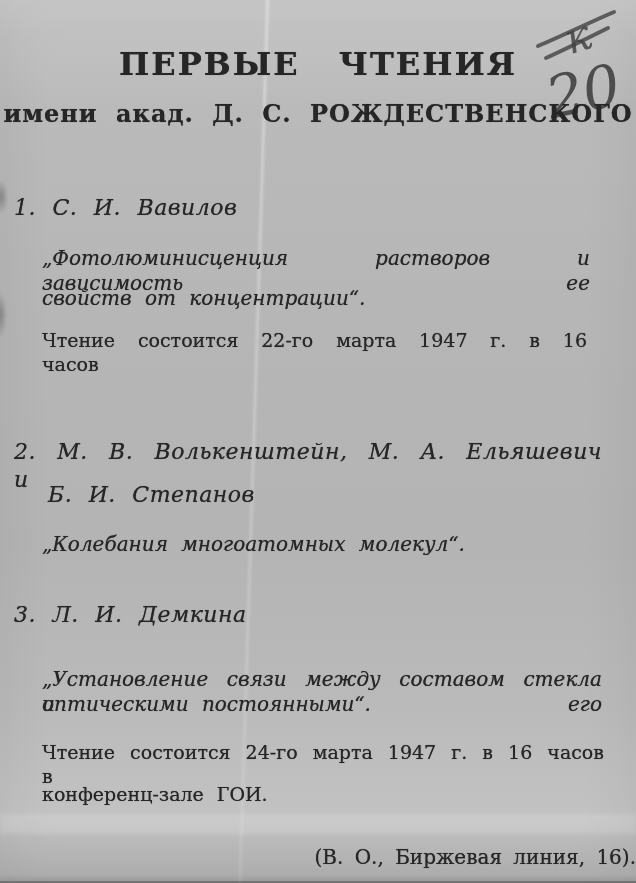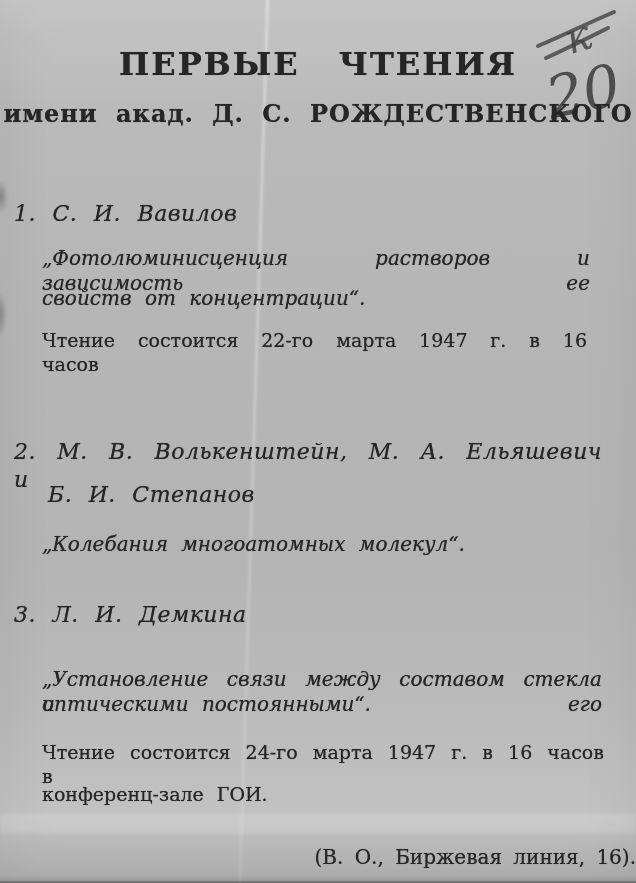--- a/index.html
+++ b/index.html
@@ -136,21 +136,21 @@
   <svg class="mark" width="114" height="134" viewBox="0 0 114 134">
     <text x="44" y="52" transform="rotate(-18 54 40)" class="pencil-letter">к</text>
     <path d="M16,46 C40,36 64,24 92,12" class="pencil-stroke"></path>
     <path d="M24,58 C46,48 66,38 86,28" class="pencil-stroke"></path>
     <text x="26" y="112" transform="rotate(-12 60 100)" class="pencil-number">20</text>
   </svg>
 
   <div class="line h1">ПЕРВЫЕ ЧТЕНИЯ</div>
   <div class="line h2">имени акад. Д. С. РОЖДЕСТВЕНСКОГО</div>
 
-  <div class="line name nowrap" style="top:200px; left:14px;"><span>1.</span> <span>С. И. Вавилов</span></div>
+  <div class="line name nowrap" style="top:194px; left:14px;"><span>1.</span> <span>С. И. Вавилов</span></div>
 
   <div class="line ital just" style="top:246px; left:42px; width:548px;">„Фотолюминисценция растворов и зависимость ее</div>
   <div class="line ital nowrap" style="top:286px; left:42px;">свойств от концентрации“.</div>
 
   <div class="line roman just" style="top:329px; left:42px; width:545px;">Чтение состоится 22-го марта 1947 г. в 16 часов</div>
 
   <div class="line name just" style="top:438px; left:14px; width:588px;"><span>2.</span> <span>М. В. Волькенштейн, М. А. Ельяшевич и</span></div>
   <div class="line name nowrap" style="top:481px; left:48px;">Б. И. Степанов</div>
 
   <div class="line ital nowrap" style="top:532px; left:42px;">„Колебания многоатомных молекул“.</div>

